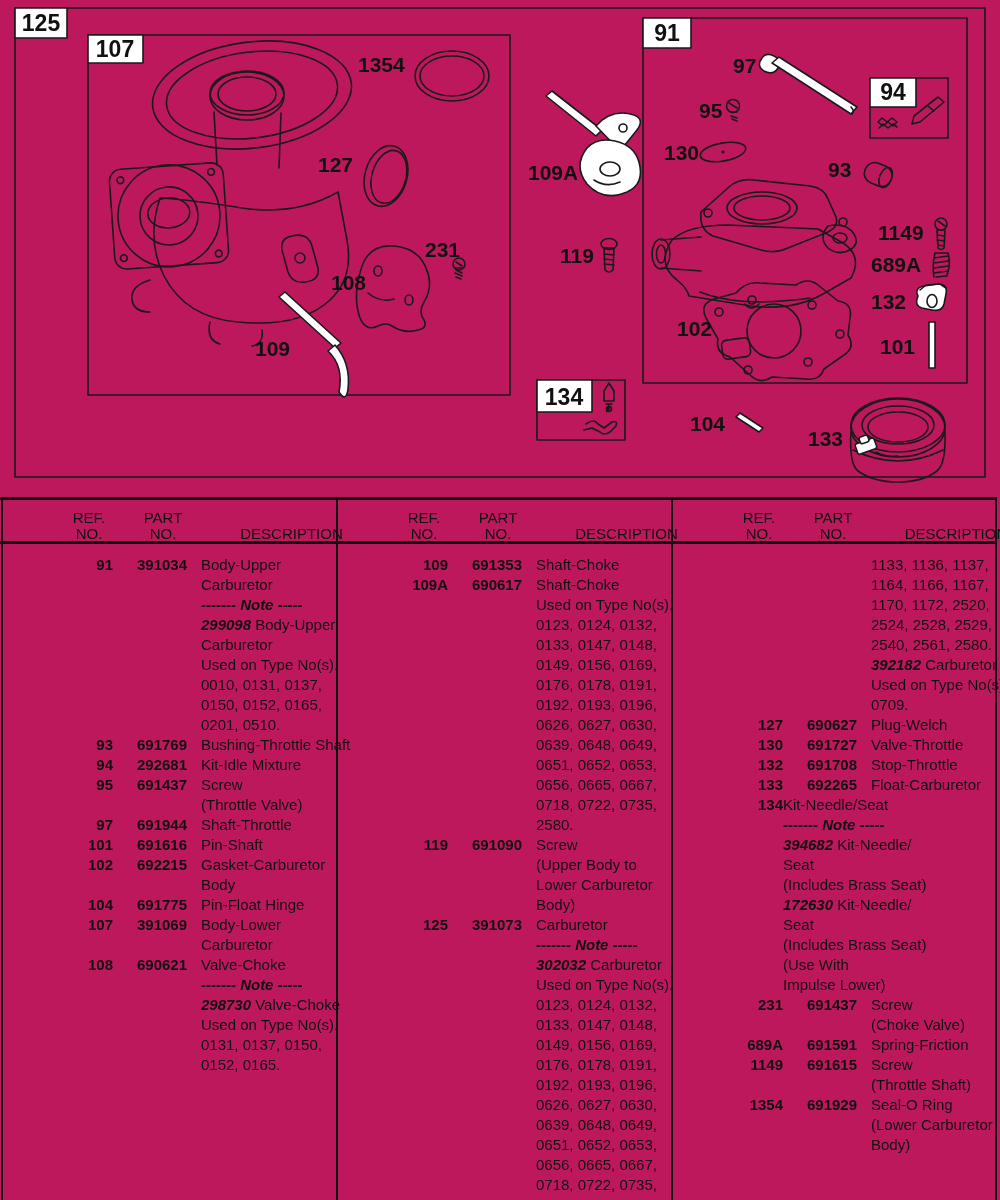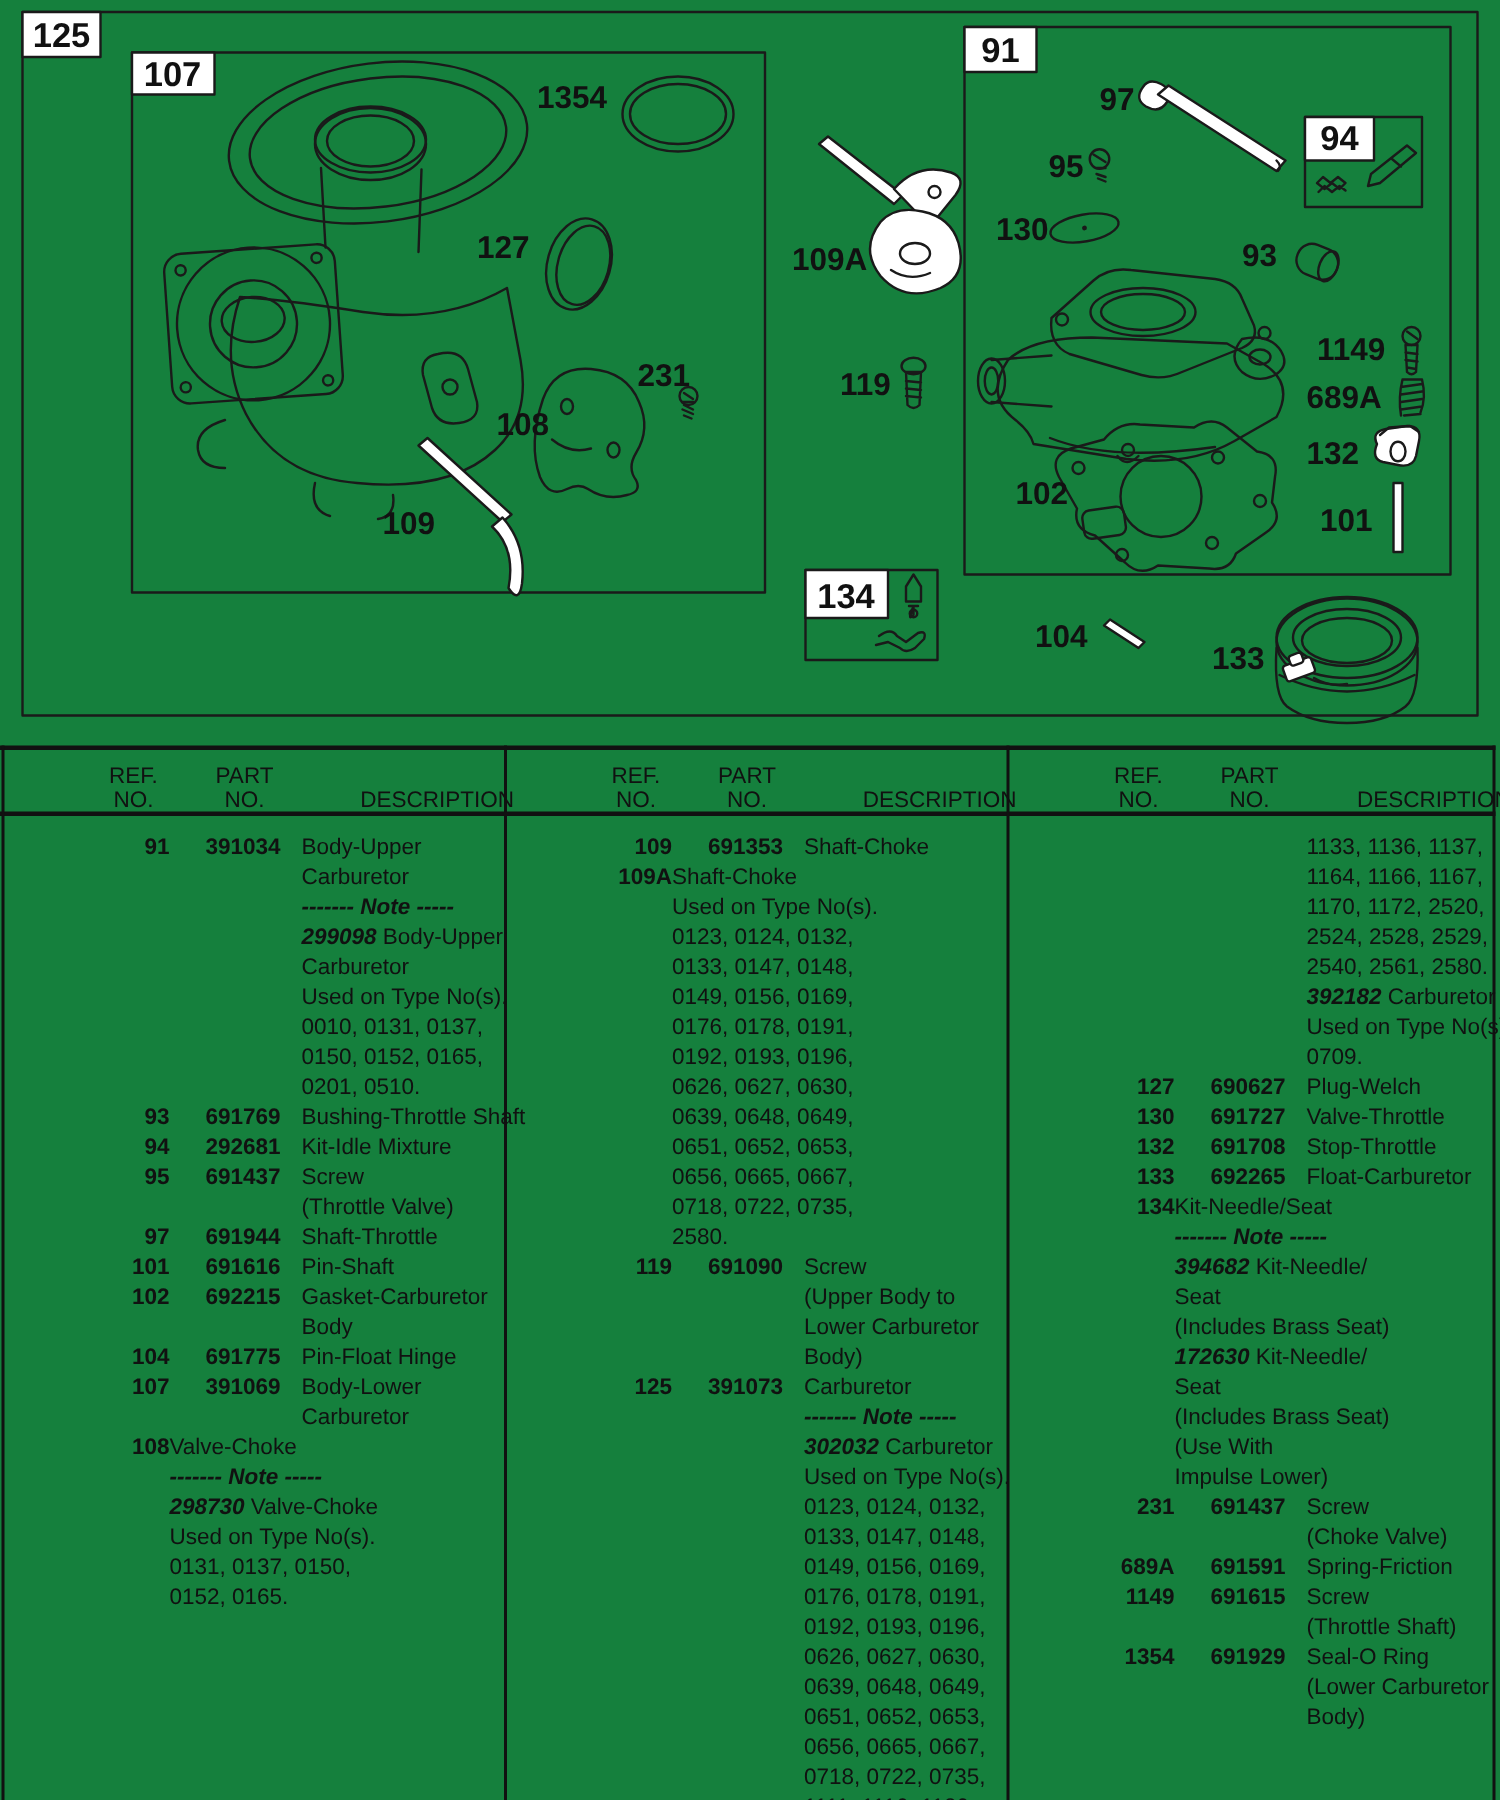--- a/index.html
+++ b/index.html
@@ -1,16 +1,16 @@
 <!DOCTYPE html>
 <html><head>
 <meta charset="utf-8">
 <style>
   html,body{margin:0;padding:0;background:#fff;}
-  .page{position:relative;width:1000px;height:1200px;background:#15803d;overflow:hidden;
+  .page{position:relative;width:1000px;height:1200px;background:#be185d;overflow:hidden;
         font-family:"Liberation Sans",sans-serif;color:#111;}
   svg text{font-family:"Liberation Sans",sans-serif;fill:#111;}
   .callout{font-size:21px;font-weight:700;}
   .boxlabel{font-size:23px;font-weight:700;}
   
   .hline{position:absolute;left:0;width:997px;background:#111;}
   .vline{position:absolute;top:497px;bottom:0;width:2px;background:#111;}
   .tcol{position:absolute;top:497px;bottom:0;overflow:hidden;font-size:15px;padding-left:48px;}
   .hdr{display:flex;align-items:flex-end;height:40px;padding:5px 0 4px 0;}
   .hdr div{line-height:16px;text-align:center;}
@@ -312,20 +312,21 @@
         <div class="trow">
           <div class="tref">107</div>
           <div class="tpart">391069</div>
           <div class="tdesc">
             <div class="tline">Body-Lower</div>
             <div class="tline">Carburetor</div>
           </div>
         </div>
         <div class="trow">
           <div class="tref">108</div>
+          <div class="tpart">690621</div>
           <div class="tdesc">
             <div class="tline">Valve-Choke</div>
             <div class="tline"><span class="bold">------- Note -----</span></div>
             <div class="tline"><span class="bold">298730</span> Valve-Choke</div>
             <div class="tline">Used on Type No(s).</div>
             <div class="tline">0131, 0137, 0150,</div>
             <div class="tline">0152, 0165.</div>
           </div>
         </div>
       </div>
@@ -340,20 +341,21 @@
     <div class="rows">
         <div class="trow">
           <div class="tref">109</div>
           <div class="tpart">691353</div>
           <div class="tdesc">
             <div class="tline">Shaft-Choke</div>
           </div>
         </div>
         <div class="trow">
           <div class="tref">109A</div>
+          <div class="tpart">690617</div>
           <div class="tdesc">
             <div class="tline">Shaft-Choke</div>
             <div class="tline">Used on Type No(s).</div>
             <div class="tline">0123, 0124, 0132,</div>
             <div class="tline">0133, 0147, 0148,</div>
             <div class="tline">0149, 0156, 0169,</div>
             <div class="tline">0176, 0178, 0191,</div>
             <div class="tline">0192, 0193, 0196,</div>
             <div class="tline">0626, 0627, 0630,</div>
             <div class="tline">0639, 0648, 0649,</div>

